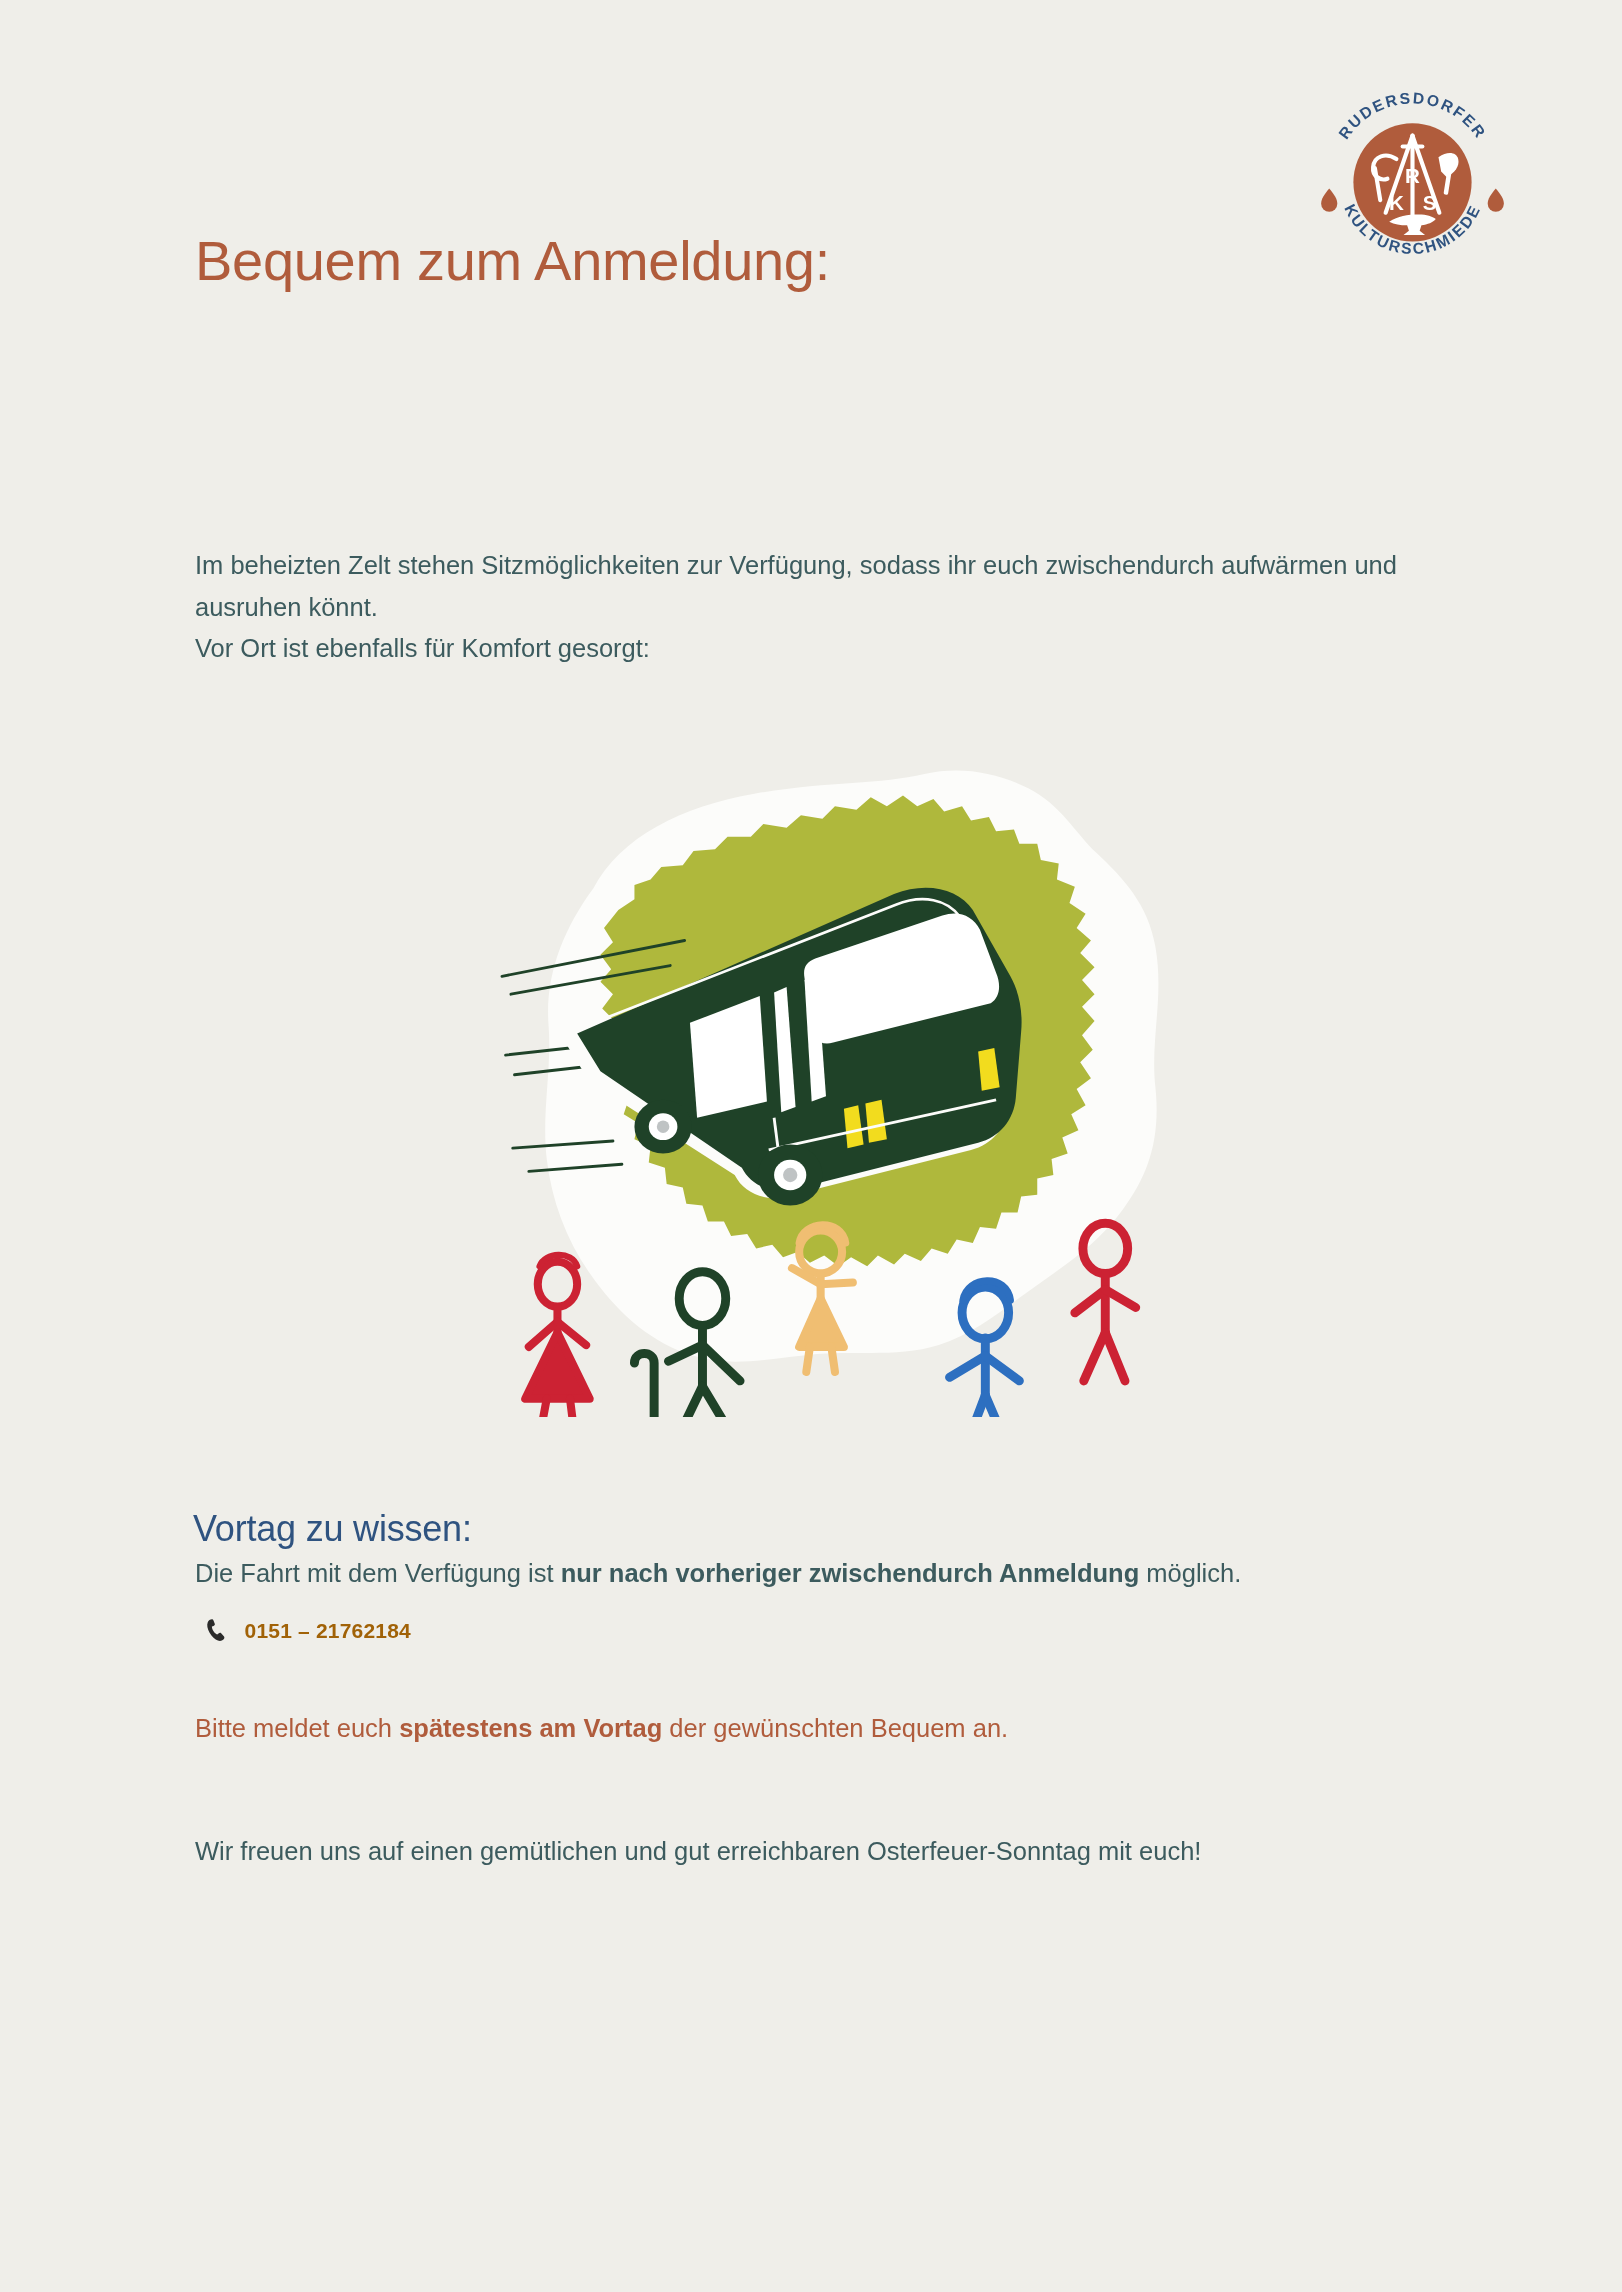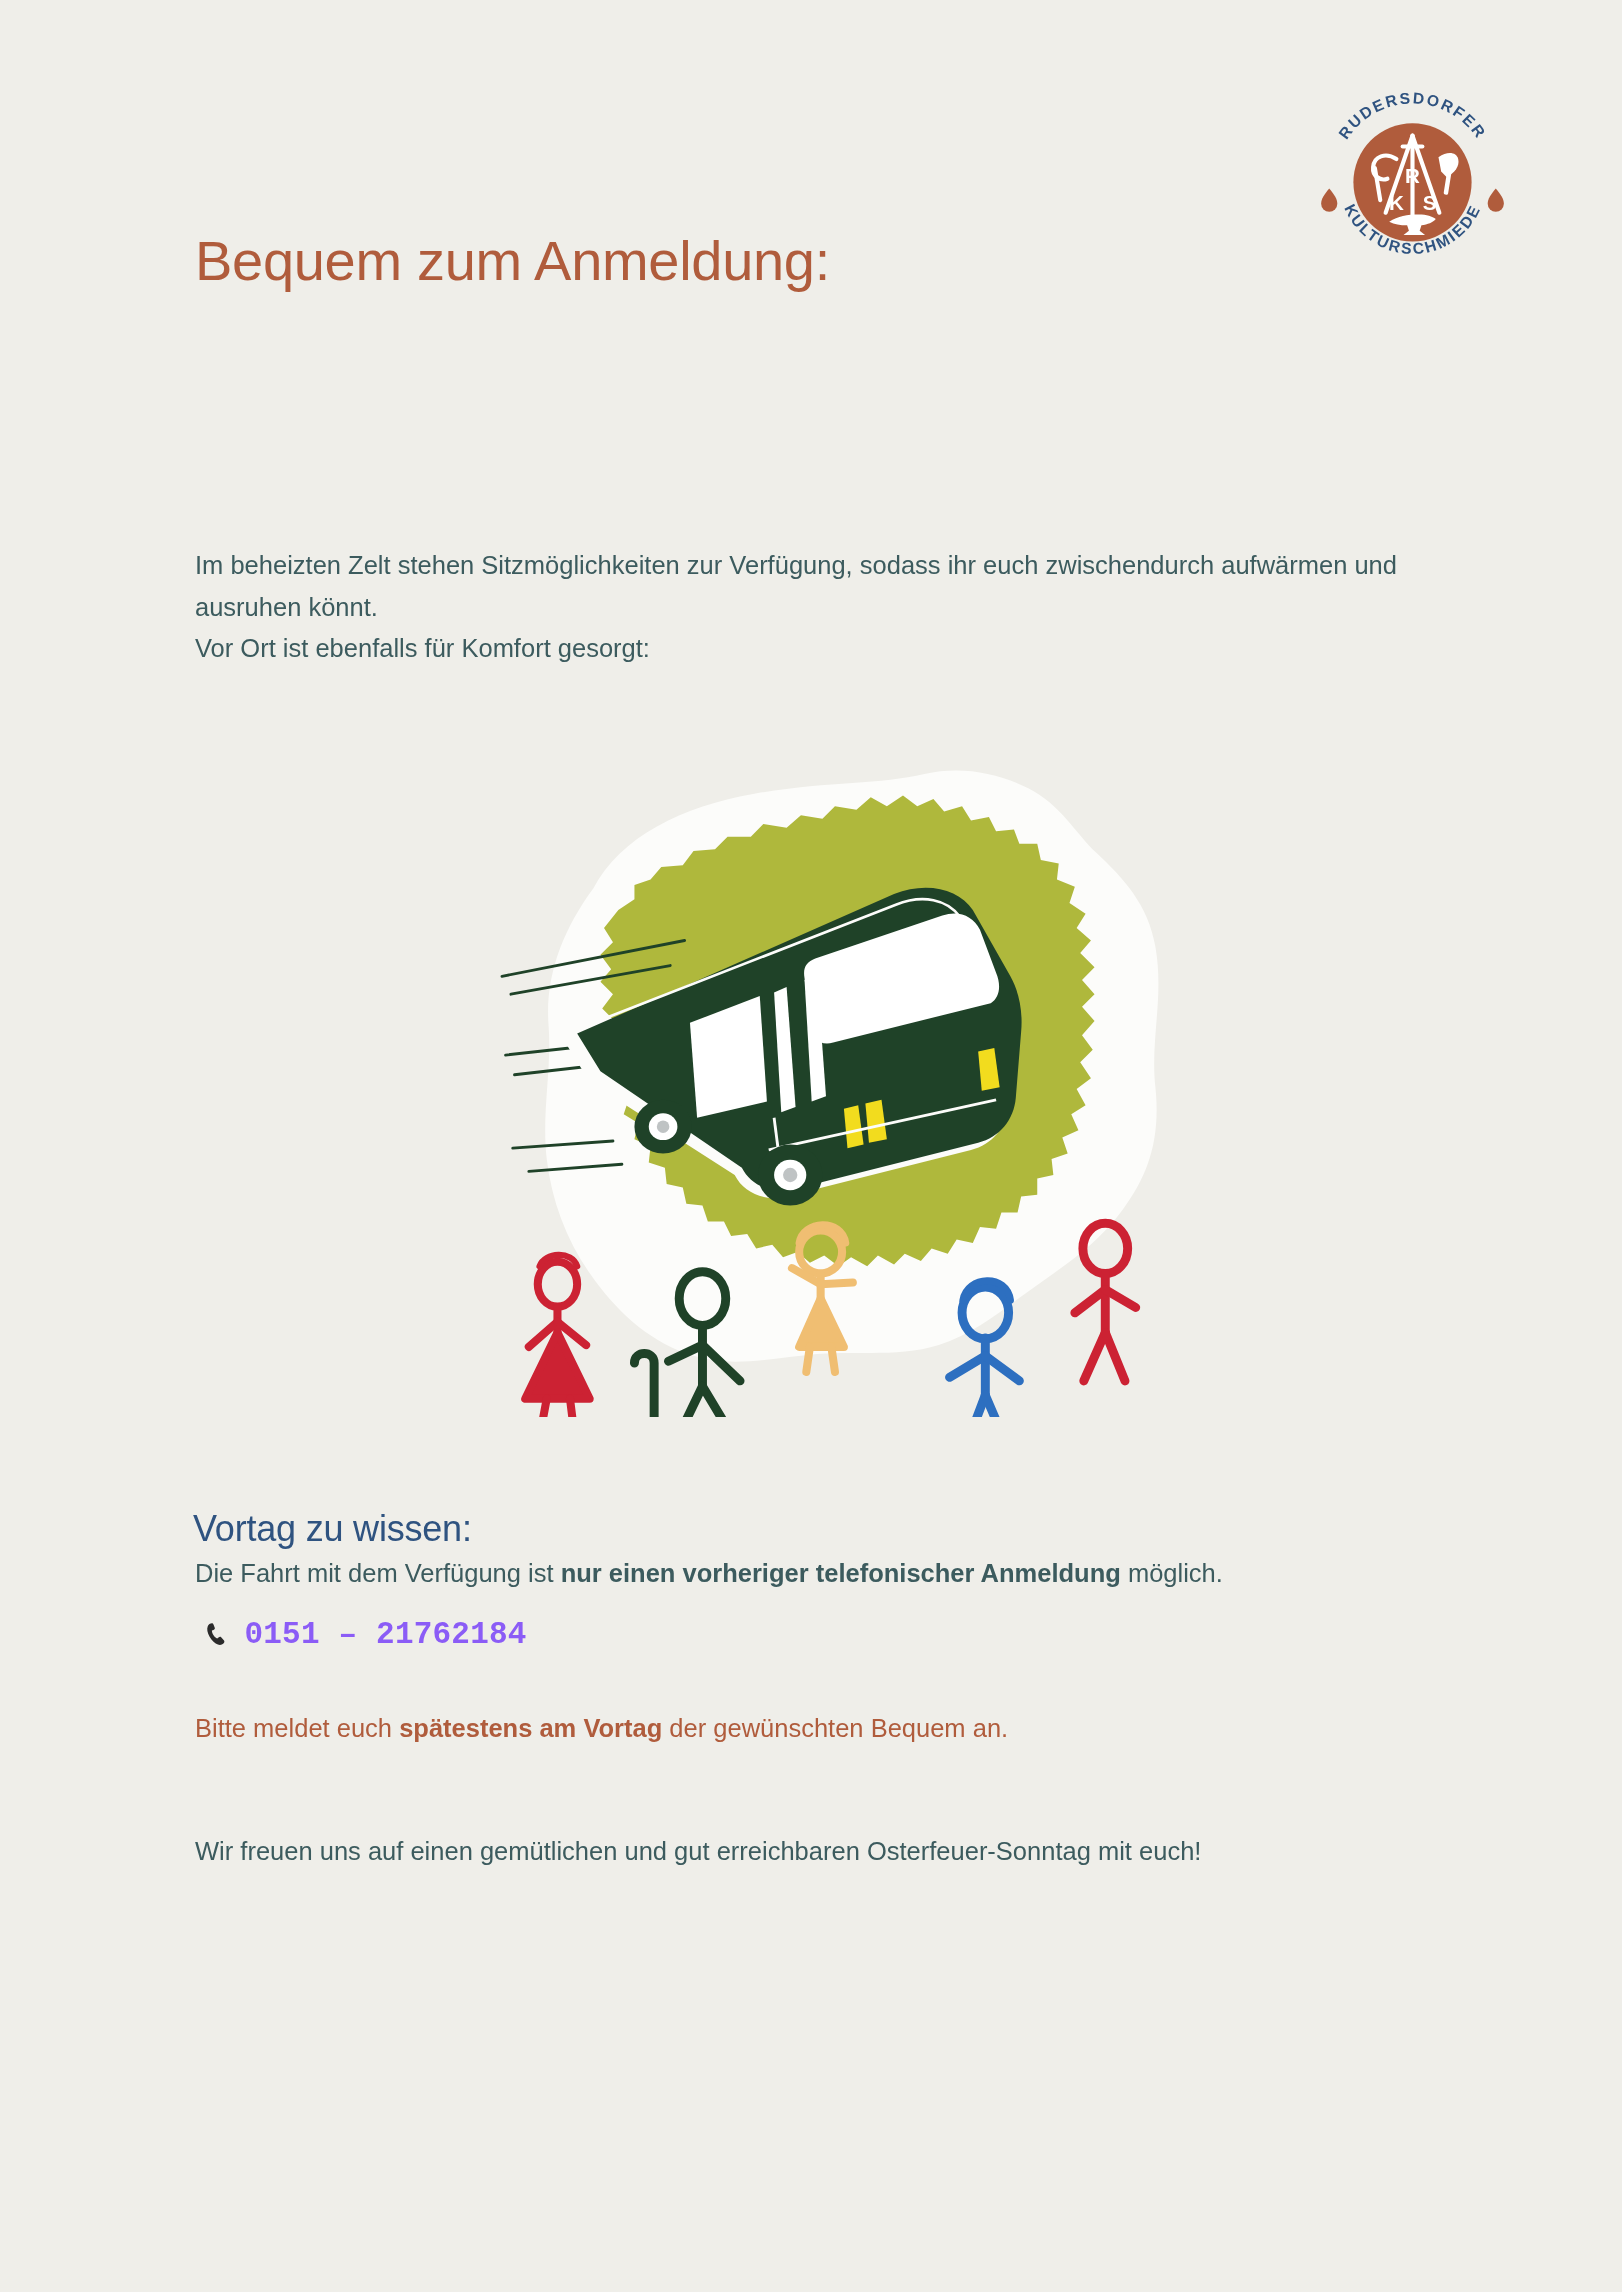--- a/index.html
+++ b/index.html
@@ -100,25 +100,24 @@
     gap: 12.5px;
   }
   .phone-icon {
     width: 28px;
     height: 28px;
     display: block;
     flex: 0 0 auto;
   }
   .phone-icon svg { display:block; width:100%; height:100%; }
   .phone-number {
-    color: #8b5cf6;
-    font-size: 31px;
+    color: #a16207;
+    font-size: 21px;
     font-weight: 700;
     letter-spacing: 0.2px;
-    font-family: Liberation Mono, monospace;
   }
 
   .deadline-line {
     position: absolute;
     left: 195px;
     top: 1709px;
     width: 1272px;
     color: #B05C3C;
     font-size: 25.5px;
     line-height: 1.5;
@@ -336,21 +335,21 @@
         <line x1="722" y1="598" x2="756" y2="618"></line>
         <line x1="722" y1="646" x2="698" y2="700"></line>
         <line x1="722" y1="646" x2="744" y2="700"></line>
       </g>
     </svg>
   </div>
 
   <h2 class="important-heading">Vortag zu wissen:</h2>
 
   <div class="note-line" id="note-reg">
-    <span>Die Fahrt mit dem Verfügung ist </span><b>nur einen vorheriger telefonischer Anmeldung</b><span> möglich.</span>
+    <span>Die Fahrt mit dem Verfügung ist </span><b>nur nach vorheriger zwischendurch Anmeldung</b><span> möglich.</span>
   </div>
 
   <div class="phone-row">
     <span class="phone-icon">
       <svg viewBox="0 0 32 32" xmlns="http://www.w3.org/2000/svg" aria-hidden="true">
         <path fill="#2B2B2B" d="M 9.4,2.6 C 7.4,2.4 5.2,3.9 4.3,6.1 C 3.0,9.3 3.8,13.6 6.4,18.0
           C 9.0,22.4 12.6,25.6 15.9,26.9 C 18.2,27.8 20.7,27.3 22.2,25.8
           C 23.4,24.6 23.6,23.2 22.9,22.3 L 19.6,18.6 C 18.9,17.8 17.6,17.9 16.6,18.8
           L 15.1,20.1 C 13.6,19.4 12.2,18.1 10.9,16.2 C 9.6,14.3 9.0,12.5 9.0,10.9
           L 10.9,10.2 C 12.1,9.7 12.7,8.6 12.3,7.6 L 10.7,3.8 C 10.4,3.1 10.0,2.7 9.4,2.6 Z"></path>

